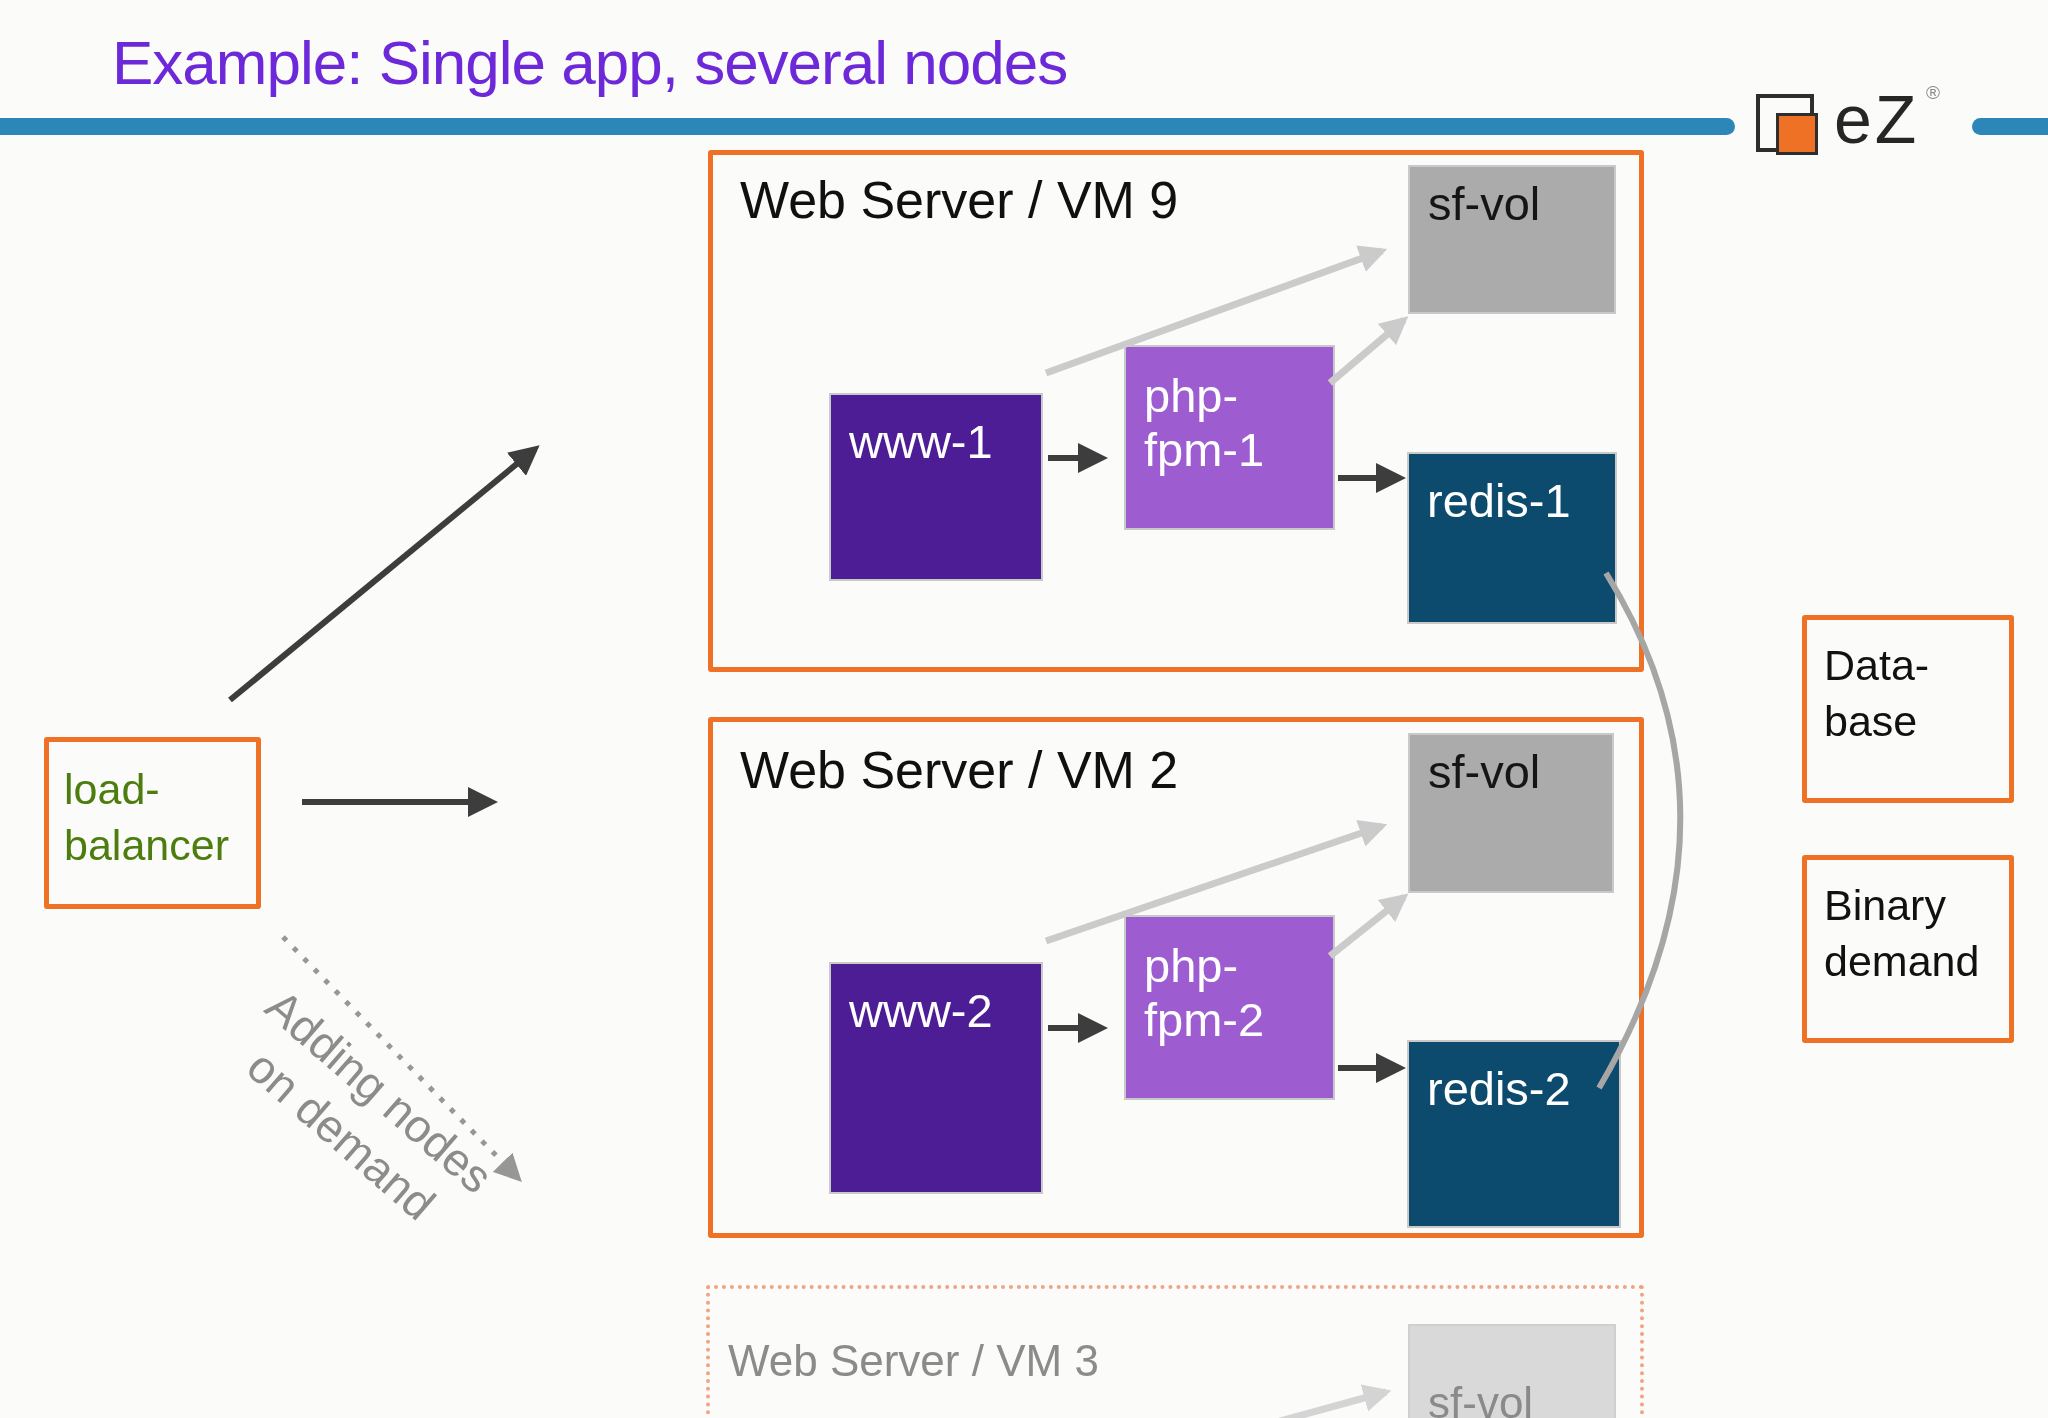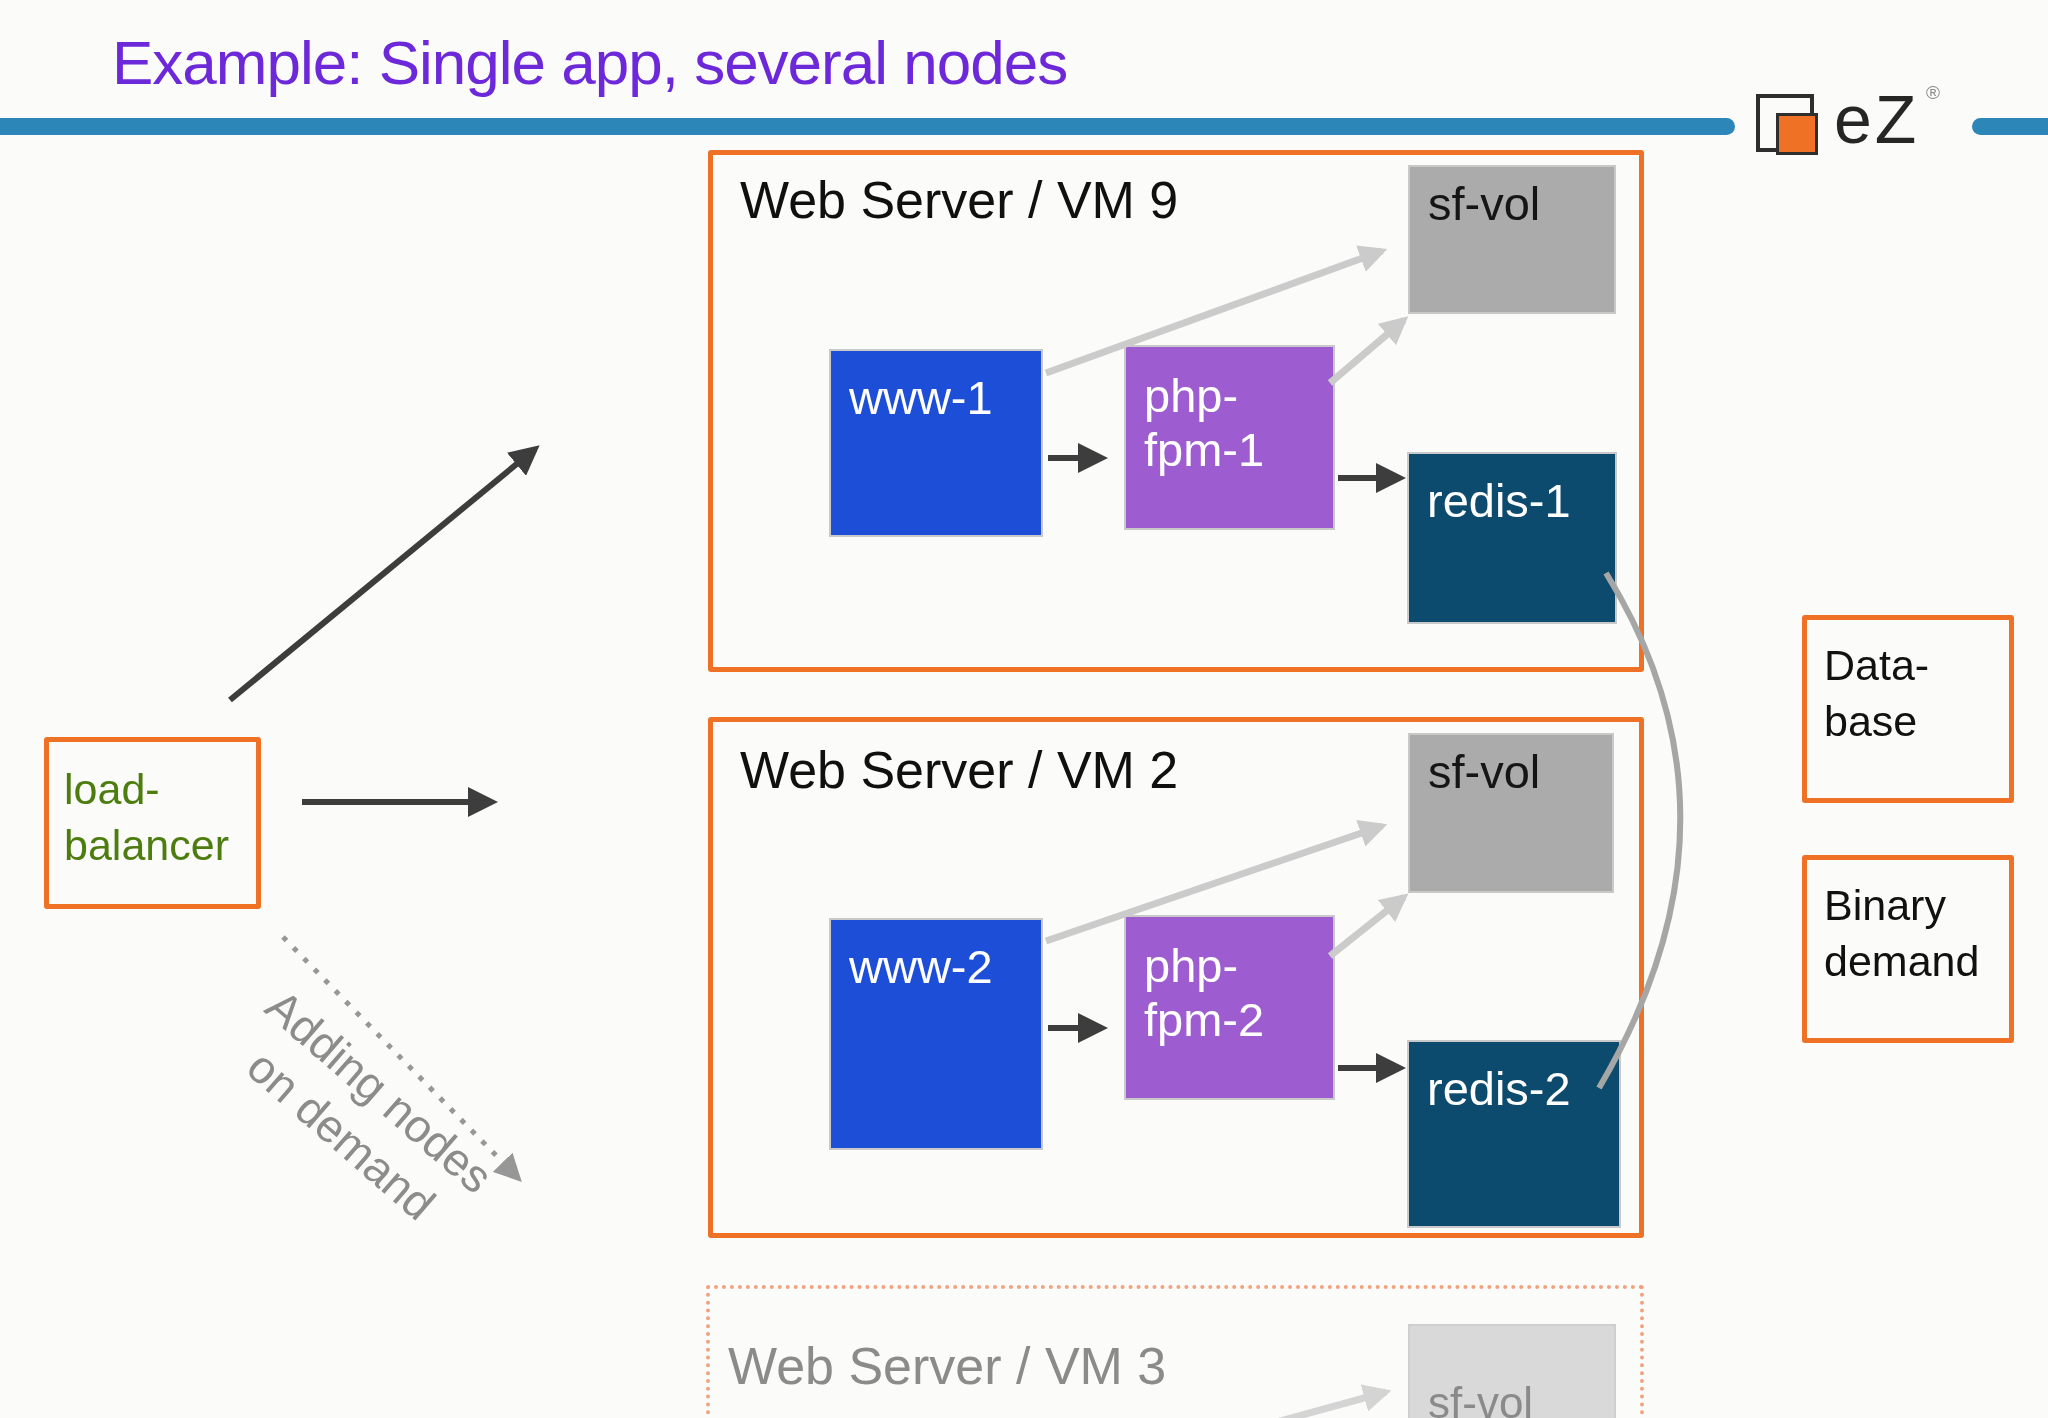--- a/index.html
+++ b/index.html
@@ -26,33 +26,33 @@
     border:4px solid #2e2e2e;background:#fbfbf9;}
   .ez-orange-square{position:absolute;left:28px;top:31px;width:36px;height:36px;
     border:3px solid #2e2e2e;background:#ee7125;}
   .ez-text{position:absolute;left:86px;top:-2px;font-size:68px;color:#262626;letter-spacing:3px;}
   .ez-reg{position:absolute;left:178px;top:0px;font-size:19px;color:#8a8a8a;}
 
   
   .obox{border:5px solid #ee7125;border-radius:3px;background:transparent;box-sizing:border-box;}
   .vm-title{font-size:52px;color:#101010;line-height:1.1;}
   .vm3{border:4px dotted #f2a27e;border-radius:3px;box-sizing:border-box;background:transparent;}
-  .vm3-title{font-size:52px;color:#8b8b8b;}
+  .vm3-title{font-size:44px;color:#8b8b8b;}
 
   .lb-box{left:44px;top:737px;width:217px;height:172px;}
   .lb-label{left:64px;top:762px;font-size:43px;color:#4d7c0f;line-height:1.3;}
 
   .db-box{left:1802px;top:615px;width:212px;height:188px;}
   .db-label{left:1824px;top:638px;font-size:43px;color:#111;line-height:1.3;}
   .bs-box{left:1802px;top:855px;width:212px;height:188px;}
   .bs-label{left:1824px;top:878px;font-size:43px;color:#111;line-height:1.3;}
 
   
   .node{box-sizing:border-box;border:2px solid #c9c9c9;color:#fff;font-size:47px;line-height:1.15;}
-  .green{background:#1d4ed8;}
+  .green{background:#4c1d95;margin-top:44px;}
   .purple{background:#9d5cd0;}
   .graybx{background:#ababab;color:#151515;}
   .redbx{background:#0c4a6e;}
   .faded{background:#d9d9d9;border:2px solid #cfcfcf;color:#8a8a8a;}
   .node .lbl{position:absolute;left:18px;}
 
   .annot{
     left:150px;top:1056px;width:420px;
     font-size:46px;color:#8c8c8c;text-align:center;line-height:1.25;
     transform:rotate(41deg);

